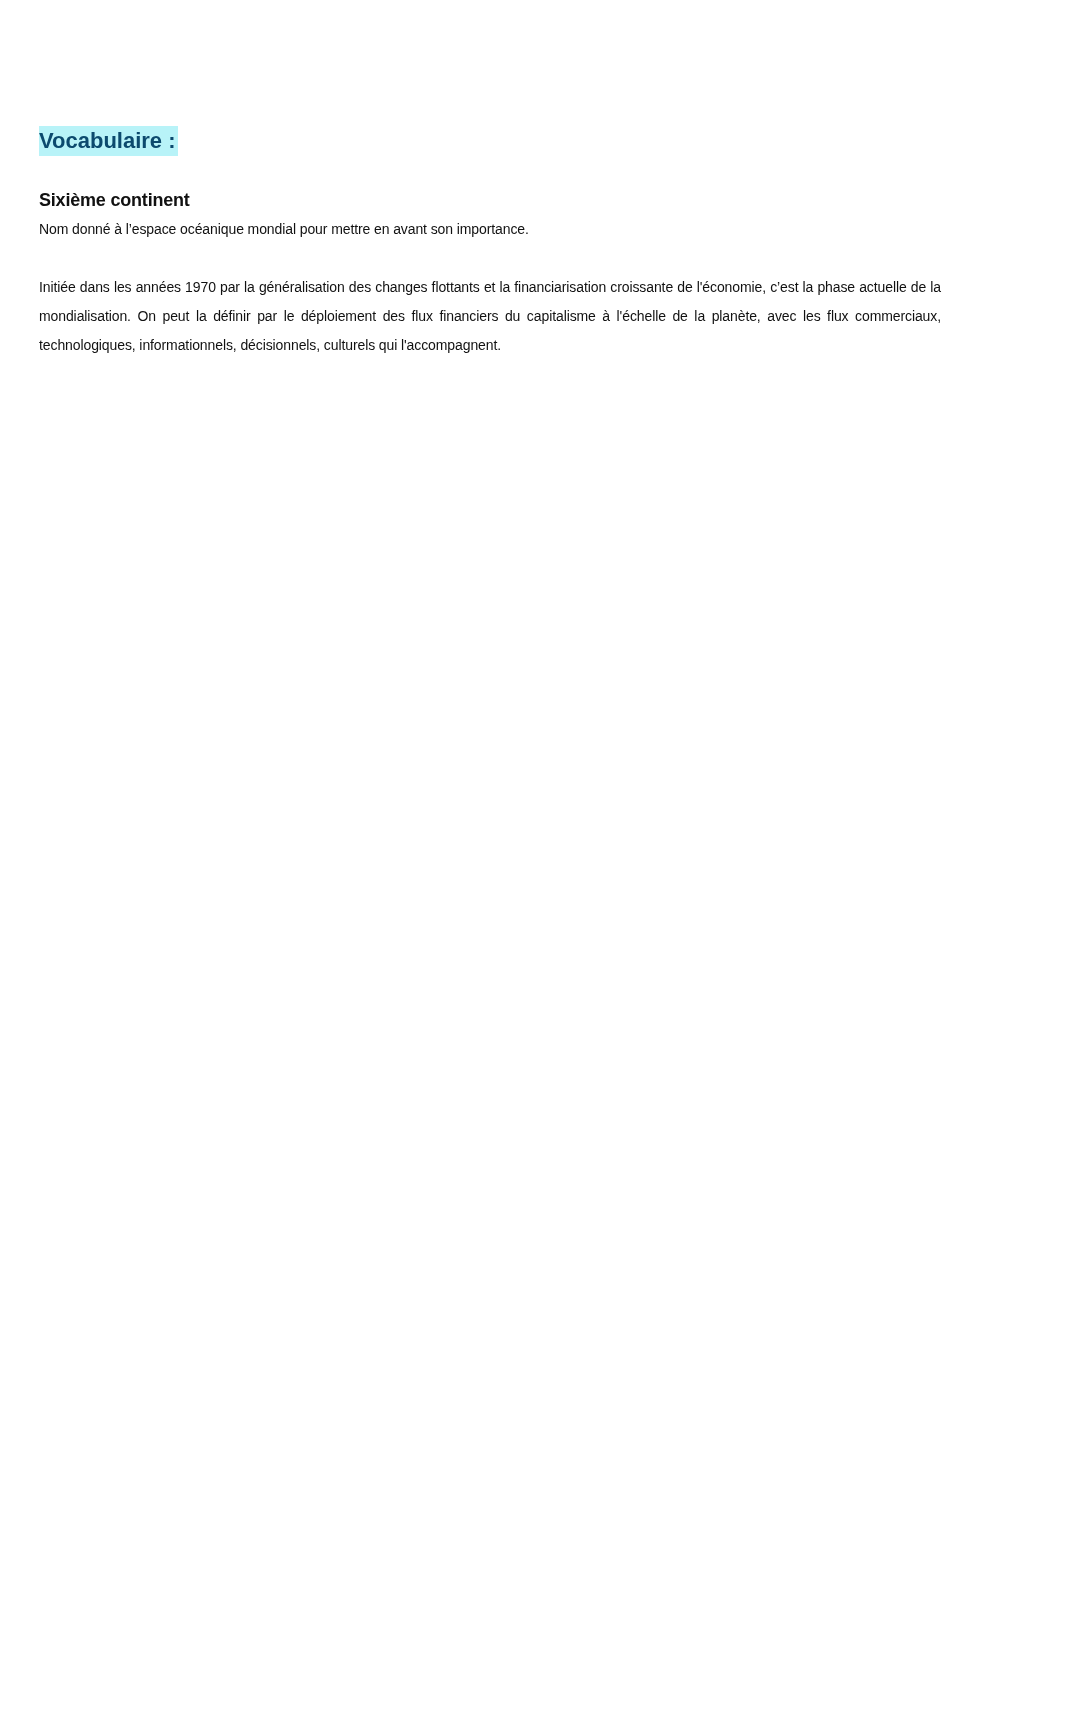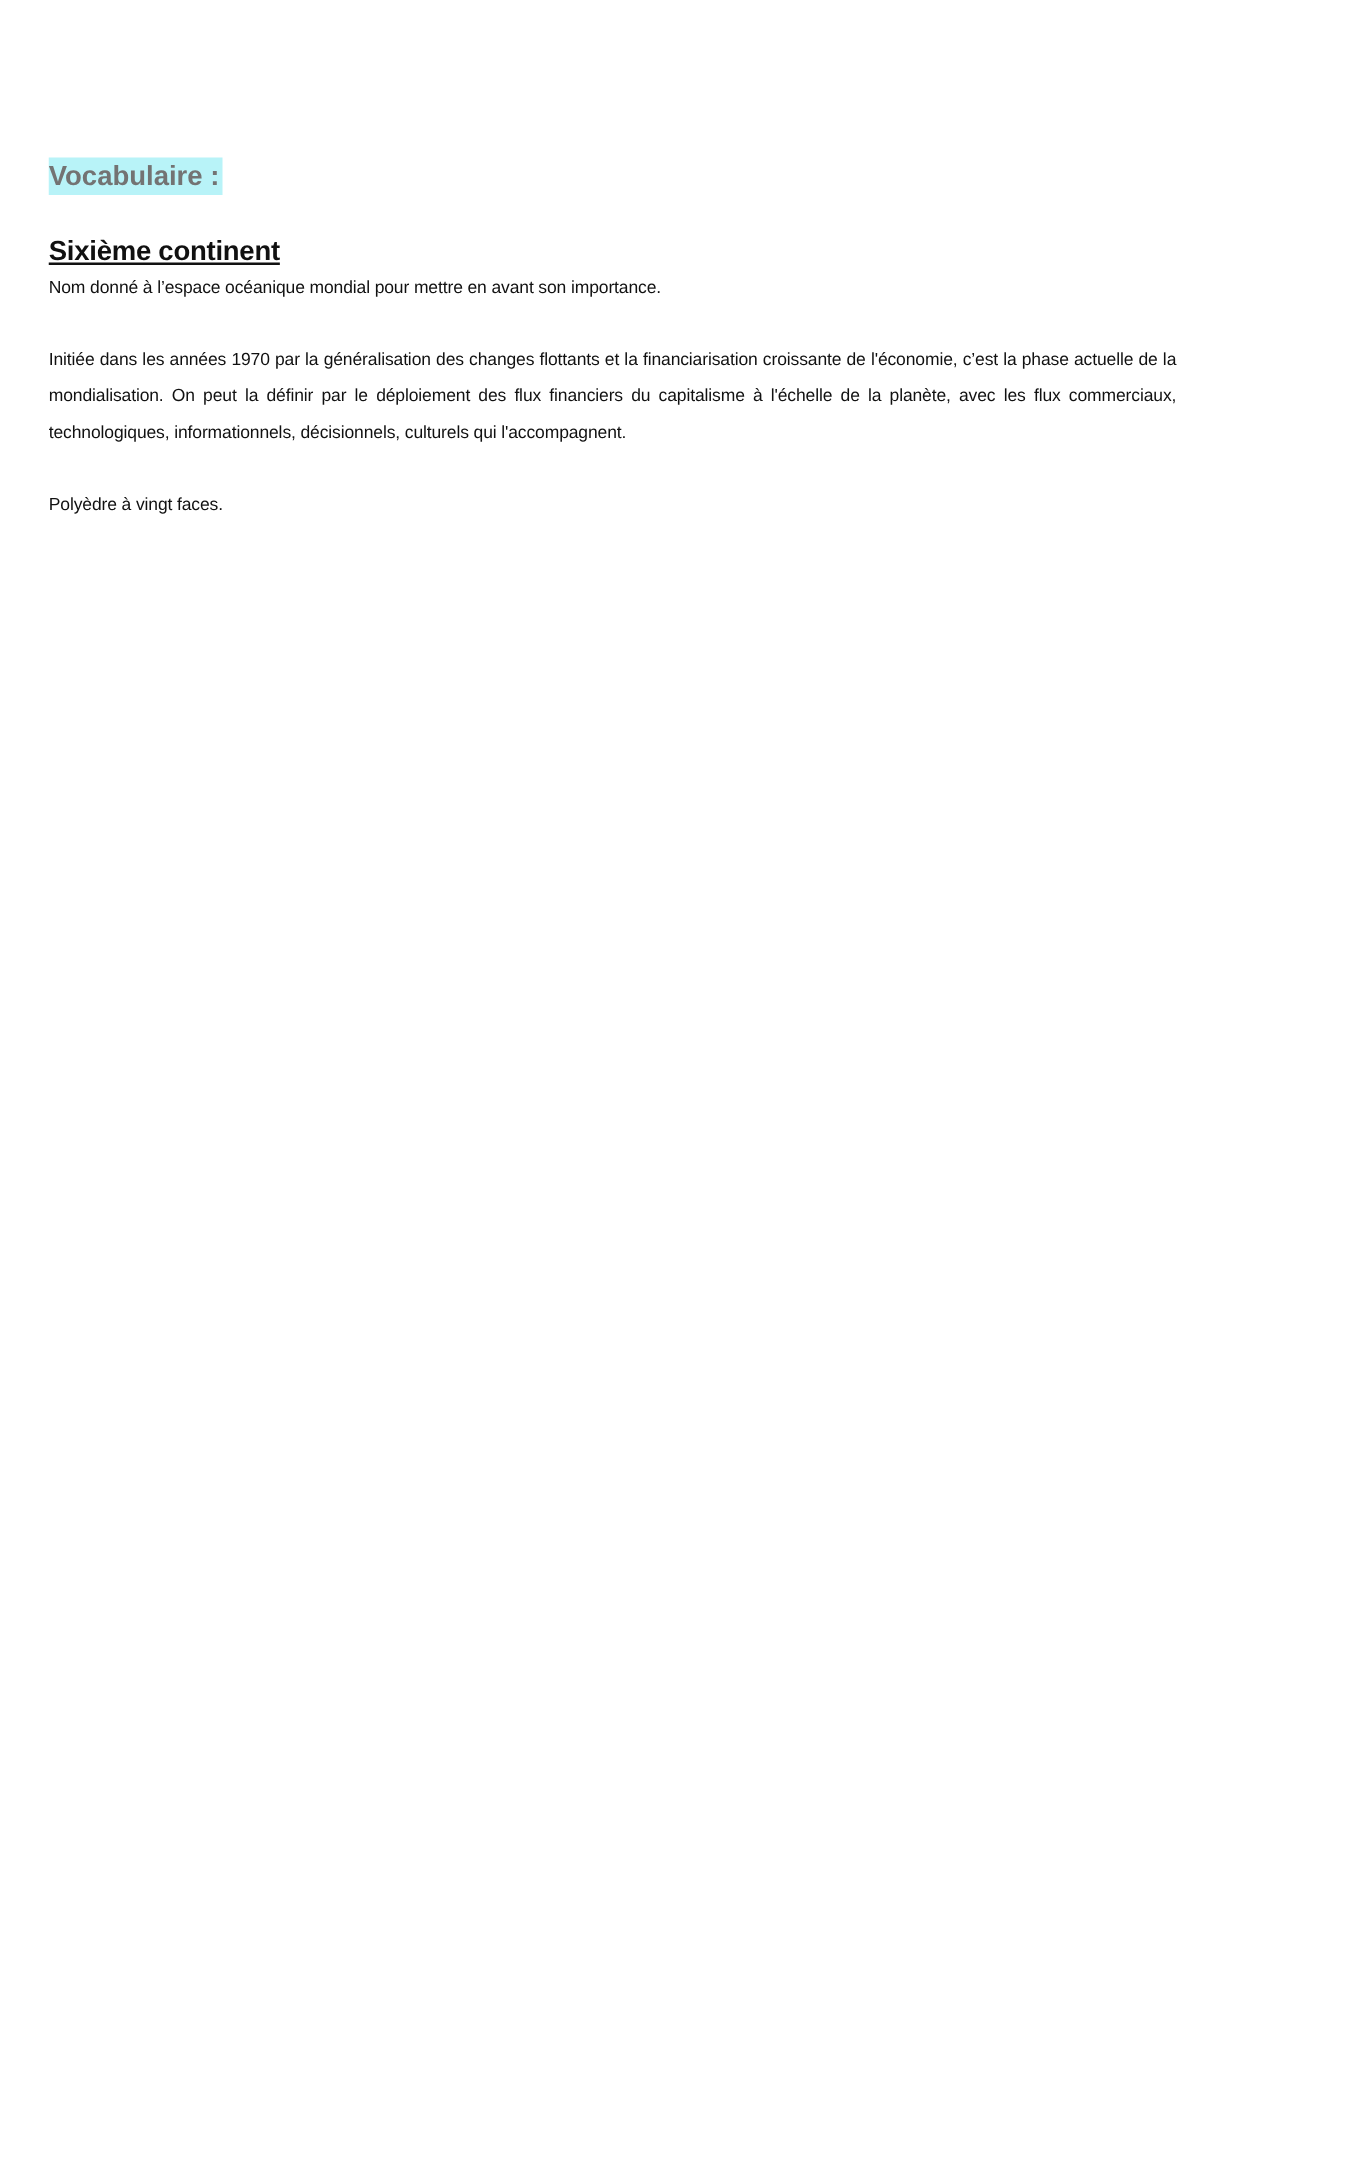--- a/index.html
+++ b/index.html
@@ -18,38 +18,37 @@
     .page {
       position: absolute;
       left: 39px;
       top: 126px;
       width: 902px;
     }
     .section-title {
       display: inline-block;
       font-size: 22px;
       line-height: 30px;
-      color: #737373;
+      color: #0c4a6e;
       background: #b8f3f8;
       padding: 0 2px 0 0;
       margin: 0;
     }
     .entry {
       margin-top: 29px;
     }
     .entry:first-of-type {
       margin-top: 30px;
     }
     .term {
       font-weight: bold;
-      font-size: 22px;
+      font-size: 18px;
       line-height: 29px;
       margin: 0;
       letter-spacing: -0.2px;
-      text-decoration: underline;
     }
     .definition {
       font-size: 14px;
       line-height: 29px;
       margin: 0;
       text-align: justify;
       letter-spacing: -0.1px;
     }
   </style>
 </head>
@@ -61,15 +60,14 @@
   <div class="entry">
     <p class="term">Sixième continent</p>
     <p class="definition">Nom donné à l’espace océanique mondial pour mettre en avant son importance.</p>
   </div>
 
   <div class="entry">
     <p class="definition">Initiée dans les années 1970 par la généralisation des changes flottants et la financiarisation croissante de l'économie, c’est la phase actuelle de la mondialisation. On peut la définir par le déploiement des flux financiers du capitalisme à l'échelle de la planète, avec les flux commerciaux, technologiques, informationnels, décisionnels, culturels qui l'accompagnent.</p>
   </div>
 
   <div class="entry">
-    <p class="definition">Polyèdre à vingt faces.</p>
   </div>
 </div>
 
 </body></html>

